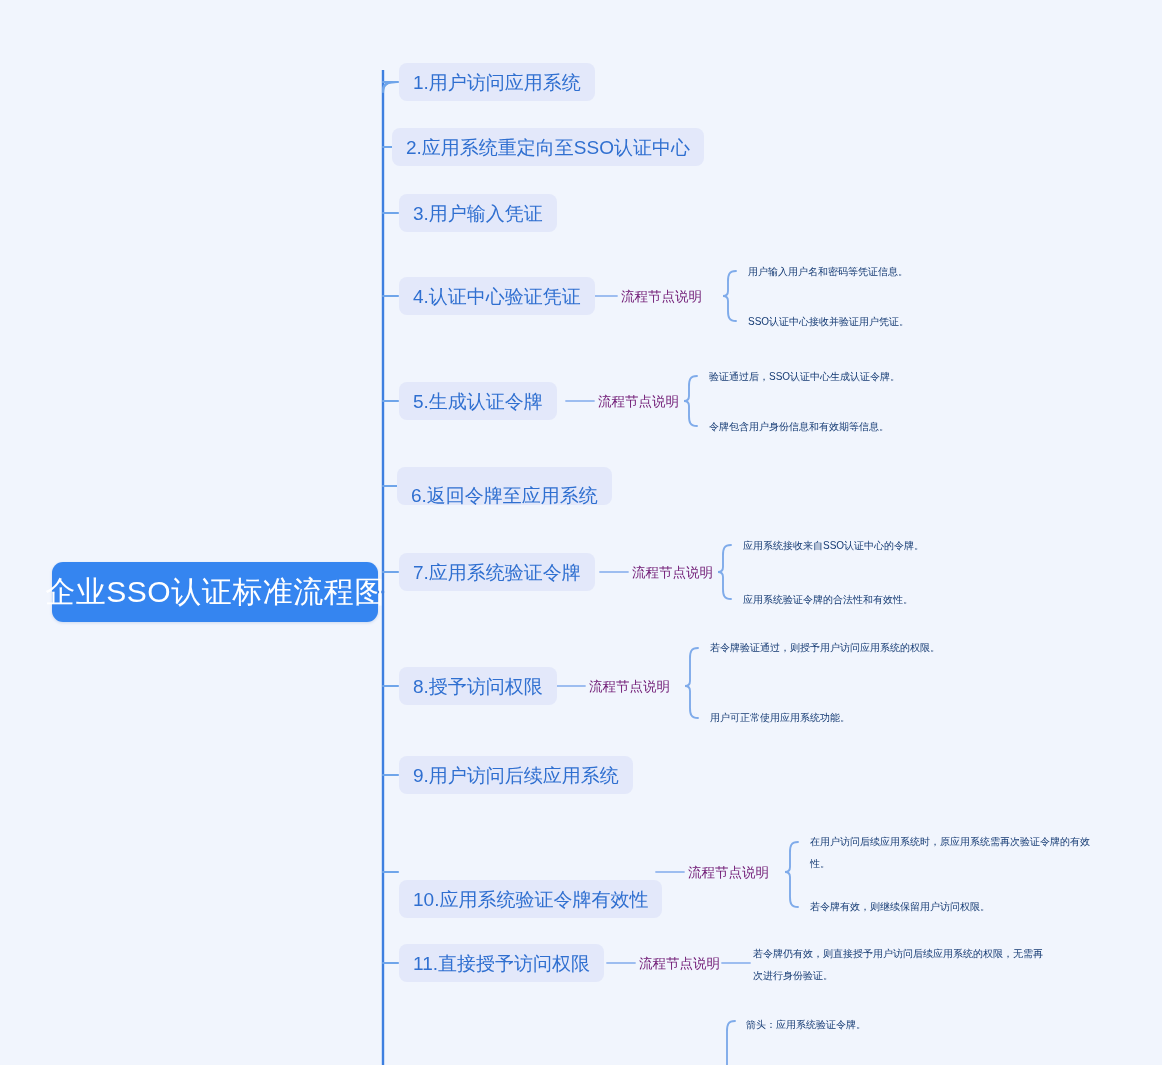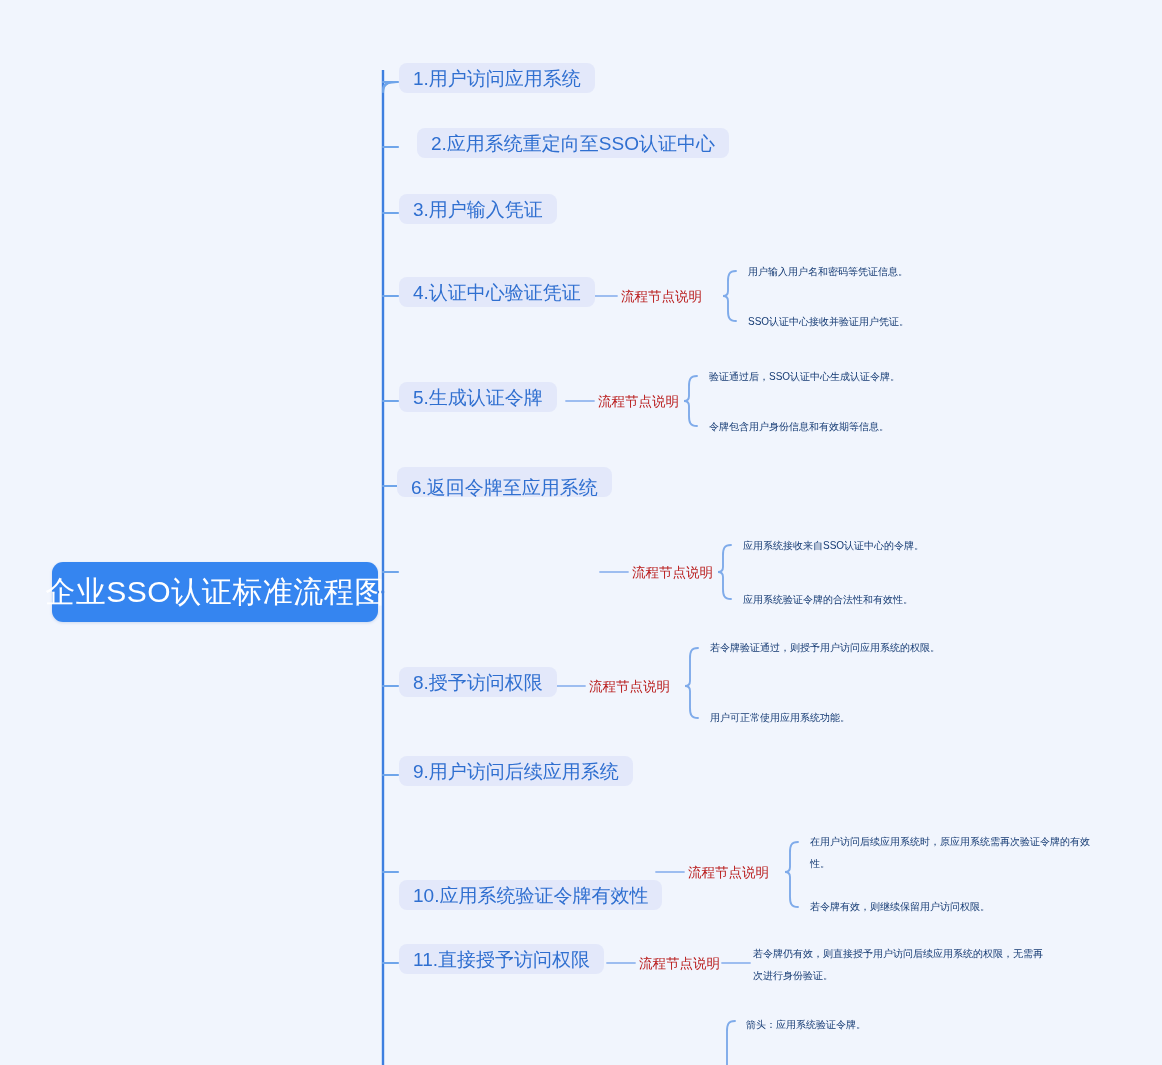--- a/index.html
+++ b/index.html
@@ -57,33 +57,33 @@
   }
 
   
   .topic {
     position: absolute;
     background: #e3e8fa;
     border-radius: 8px;
     display: flex;
     align-items: center;
     padding: 0 14px;
-    height: 30px;
+    height: 38px;
     white-space: nowrap;
   }
   .topic .topic-label {
     color: #2f6fd0;
     font-size: 19px;
     line-height: 1;
   }
 
   
   .midlabel {
     position: absolute;
-    color: #b91c1c;
+    color: #701a75;
     font-size: 13.5px;
     white-space: nowrap;
     line-height: 1;
   }
 
   
   .leaf {
     position: absolute;
     color: #143a73;
     font-size: 10px;
@@ -141,21 +141,21 @@
   </svg>
 
   <div id="root-node">
     <span class="root-label">企业SSO认证标准流程图</span>
   </div>
 
   <div class="topic" style="left:399px; top:63px;">
     <span class="topic-label">1.用户访问应用系统</span>
   </div>
 
-  <div class="topic" style="left:417px; top:128px;">
+  <div class="topic" style="left:392px; top:128px;">
     <span class="topic-label">2.应用系统重定向至SSO认证中心</span>
   </div>
 
   <div class="topic" style="left:399px; top:194px;align-items:center;">
     <span class="topic-label">3.用户输入凭证</span>
   </div>
 
   <div class="topic" style="left:399px; top:277px;">
     <span class="topic-label">4.认证中心验证凭证</span>
   </div>
@@ -179,20 +179,23 @@
     <span>验证通过后，SSO认证中心生成认证令牌。</span>
   </div>
   <div class="leaf nowrap" style="left:709px; top:416px;">
     <span>令牌包含用户身份信息和有效期等信息。</span>
   </div>
 
   <div class="topic" style="left:397px; top:467px;align-items:flex-end;">
     <span class="topic-label">6.返回令牌至应用系统</span>
   </div>
 
+  <div class="topic" style="left:399px; top:553px;">
+    <span class="topic-label">7.应用系统验证令牌</span>
+  </div>
   <div class="midlabel" style="left:632px; top:566px;">
     <span>流程节点说明</span>
   </div>
   <div class="leaf nowrap" style="left:743px; top:535px;">
     <span>应用系统接收来自SSO认证中心的令牌。</span>
   </div>
   <div class="leaf nowrap" style="left:743px; top:589px;">
     <span>应用系统验证令牌的合法性和有效性。</span>
   </div>
 

